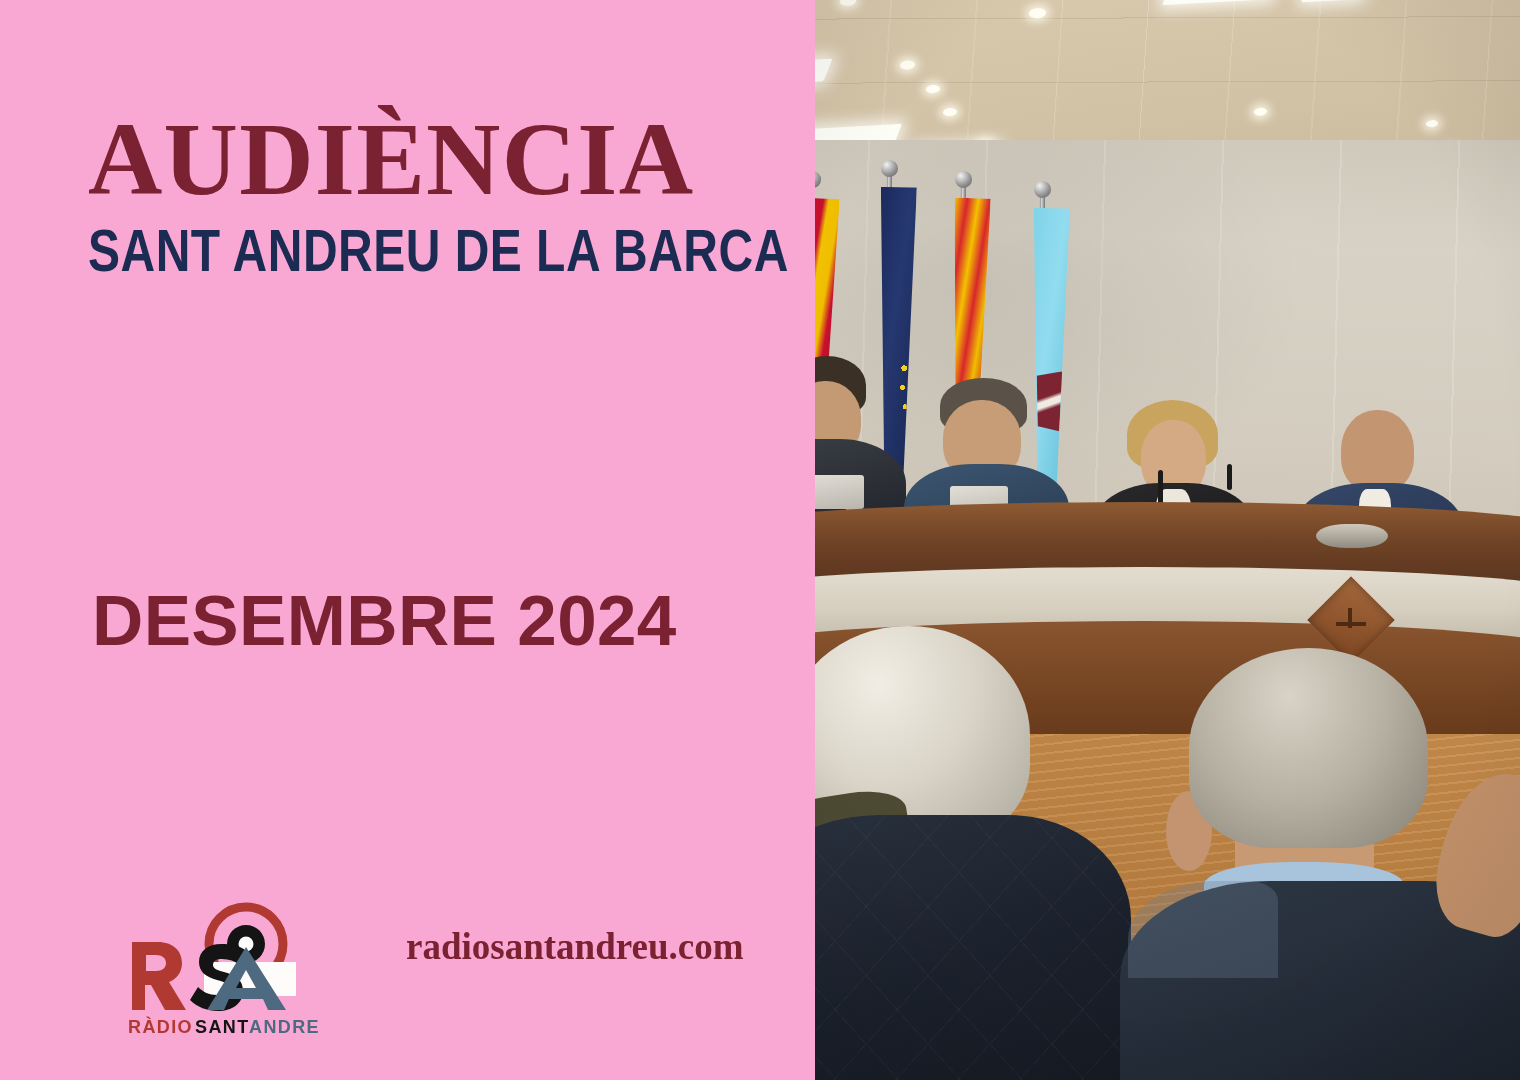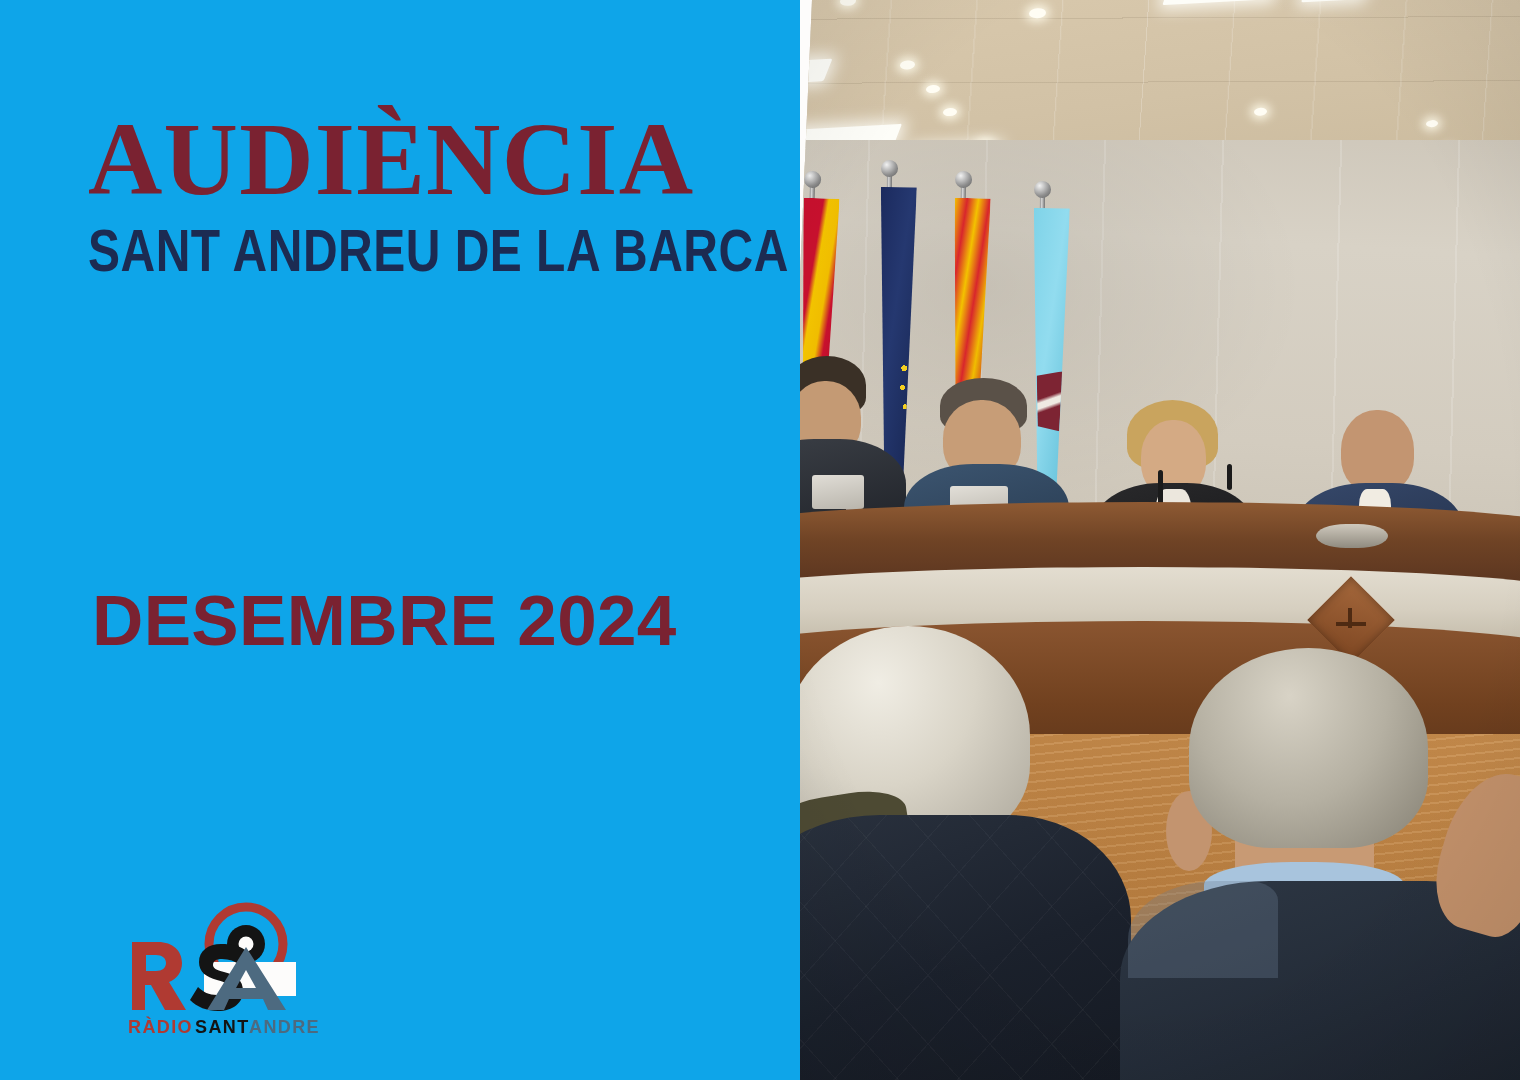--- a/index.html
+++ b/index.html
@@ -8,21 +8,21 @@
     width:1520px;height:1080px;overflow:hidden;
     background:#ffffff;
     font-family:"Liberation Sans", sans-serif;
     position:relative;
   }
   .poster{position:absolute;inset:0;background:#fdfcfb;overflow:hidden;}
 
   
   .left-panel{
     position:absolute;left:0;top:0;width:800px;height:1080px;
-    background:#0ea5e9;z-index:5;
+    background:#f9a8d4;z-index:5;padding-left:15px;
   }
   .headline-block{position:absolute;left:88px;top:112px;width:680px;}
   .headline{
     font-family:"Liberation Serif", serif;
     font-weight:700;
     color:#7a2231;
     letter-spacing:0.012em;
     line-height:0.92;
     margin:0;
     white-space:nowrap;
@@ -354,17 +354,18 @@
           <path d="M128 47 L168 110 H150 L145 99 H111 L106 110 H89 Z
                    M128 70 L118 88 H138 Z" fill="#4d6a80"></path>
 
           <text x="10" y="133" font-family="Liberation Sans, sans-serif" font-size="18" font-weight="bold" letter-spacing="1.4" fill="#b03a32">RÀDIO</text>
           <text x="77" y="133" font-family="Liberation Sans, sans-serif" font-size="18" font-weight="bold" letter-spacing="1.4" fill="#141414">SANT</text>
           <text x="131" y="133" font-family="Liberation Sans, sans-serif" font-size="18" font-weight="bold" letter-spacing="1.4" fill="#4d6a80">ANDREU</text>
         </svg>
       </div>
 
       <div class="station-info">
+        <div class="site">radiosantandreu.com</div>
       </div>
     </div>
   </div>
 
 </div>
 
 </body></html>

